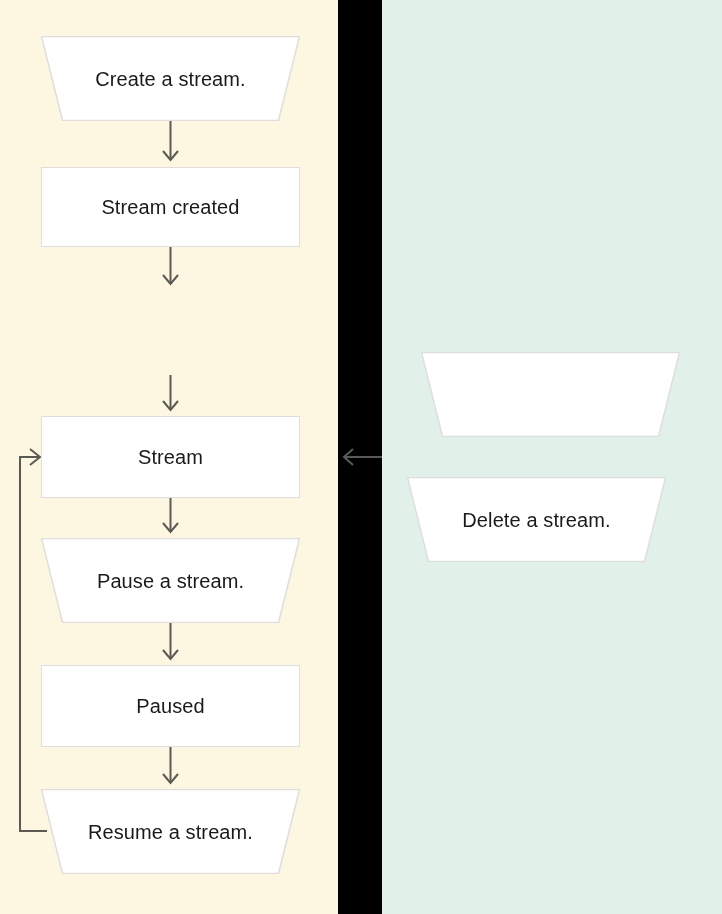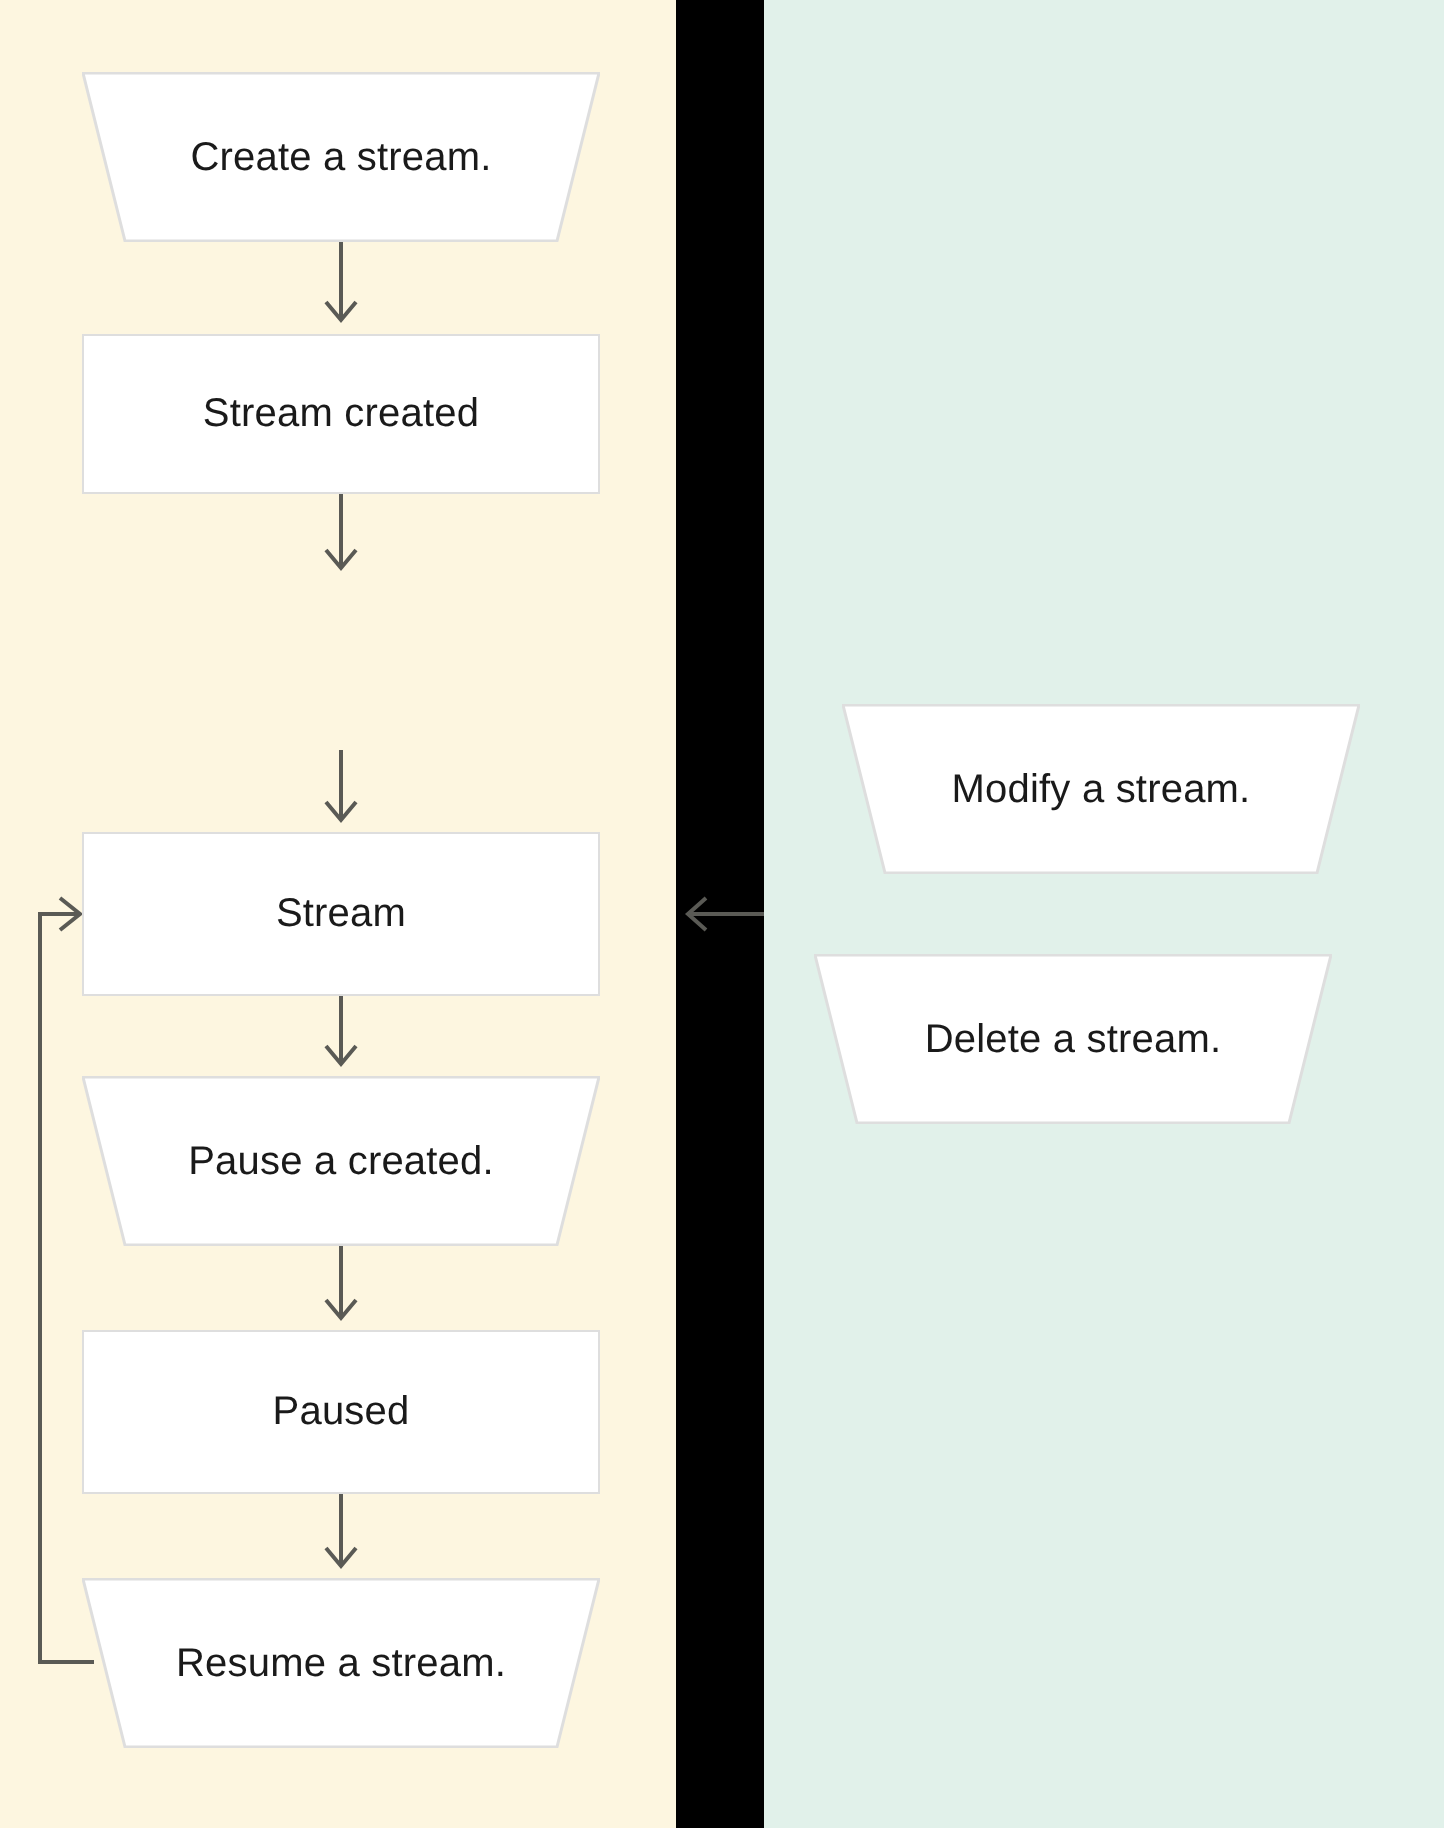--- a/index.html
+++ b/index.html
@@ -142,39 +142,38 @@
 
 
   <div class="node node-state" id="node-running" style="left: 41px; top: 416px; width: 259px; height: 82px;">
     <span class="label">Stream</span>
   </div>
 
   <div class="node node-action" id="node-pause" style="left: 41px; top: 538px; width: 259px; height: 85px;">
     <svg class="shape" viewBox="0 0 259 85" preserveAspectRatio="none">
       <polygon points="0.5,0.5 258.5,0.5 237.5,84.5 21.5,84.5" fill="#ffffff" stroke="#dedede" stroke-width="1.5"></polygon>
     </svg>
-    <span class="label">Pause a created.</span>
+    <span class="label">Pause a stream.</span>
   </div>
 
   <div class="node node-state" id="node-paused" style="left: 41px; top: 665px; width: 259px; height: 82px;">
     <span class="label">Paused</span>
   </div>
 
   <div class="node node-action" id="node-resume" style="left: 41px; top: 789px; width: 259px; height: 85px;">
     <svg class="shape" viewBox="0 0 259 85" preserveAspectRatio="none">
       <polygon points="0.5,0.5 258.5,0.5 237.5,84.5 21.5,84.5" fill="#ffffff" stroke="#dedede" stroke-width="1.5"></polygon>
     </svg>
     <span class="label">Resume a stream.</span>
   </div>
 
   <div class="node node-action" id="node-modify" style="left: 421px; top: 352px; width: 259px; height: 85px;">
     <svg class="shape" viewBox="0 0 259 85" preserveAspectRatio="none">
       <polygon points="0.5,0.5 258.5,0.5 237.5,84.5 21.5,84.5" fill="#ffffff" stroke="#dedede" stroke-width="1.5"></polygon>
     </svg>
-    <span class="label">Modify a stream.</span>
   </div>
 
   <div class="node node-action" id="node-delete" style="left: 407px; top: 477px; width: 259px; height: 85px;">
     <svg class="shape" viewBox="0 0 259 85" preserveAspectRatio="none">
       <polygon points="0.5,0.5 258.5,0.5 237.5,84.5 21.5,84.5" fill="#ffffff" stroke="#dedede" stroke-width="1.5"></polygon>
     </svg>
     <span class="label">Delete a stream.</span>
   </div>
 
 </div>

